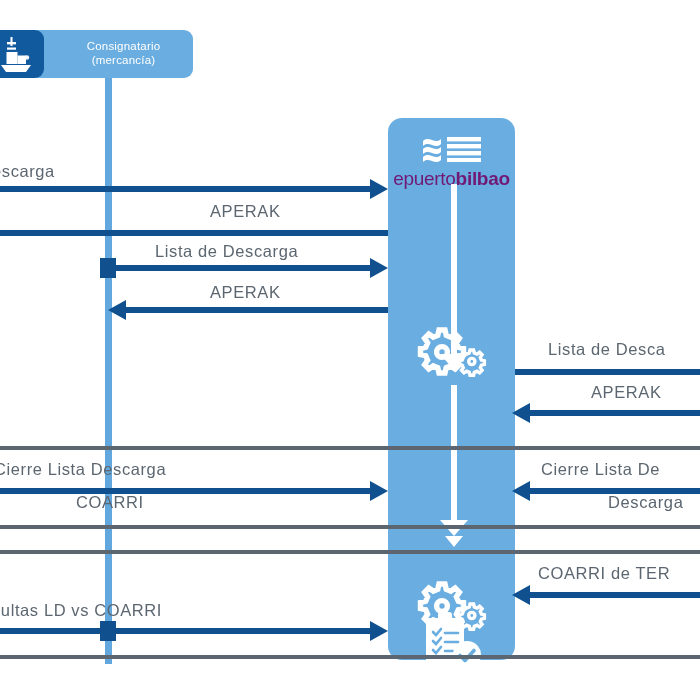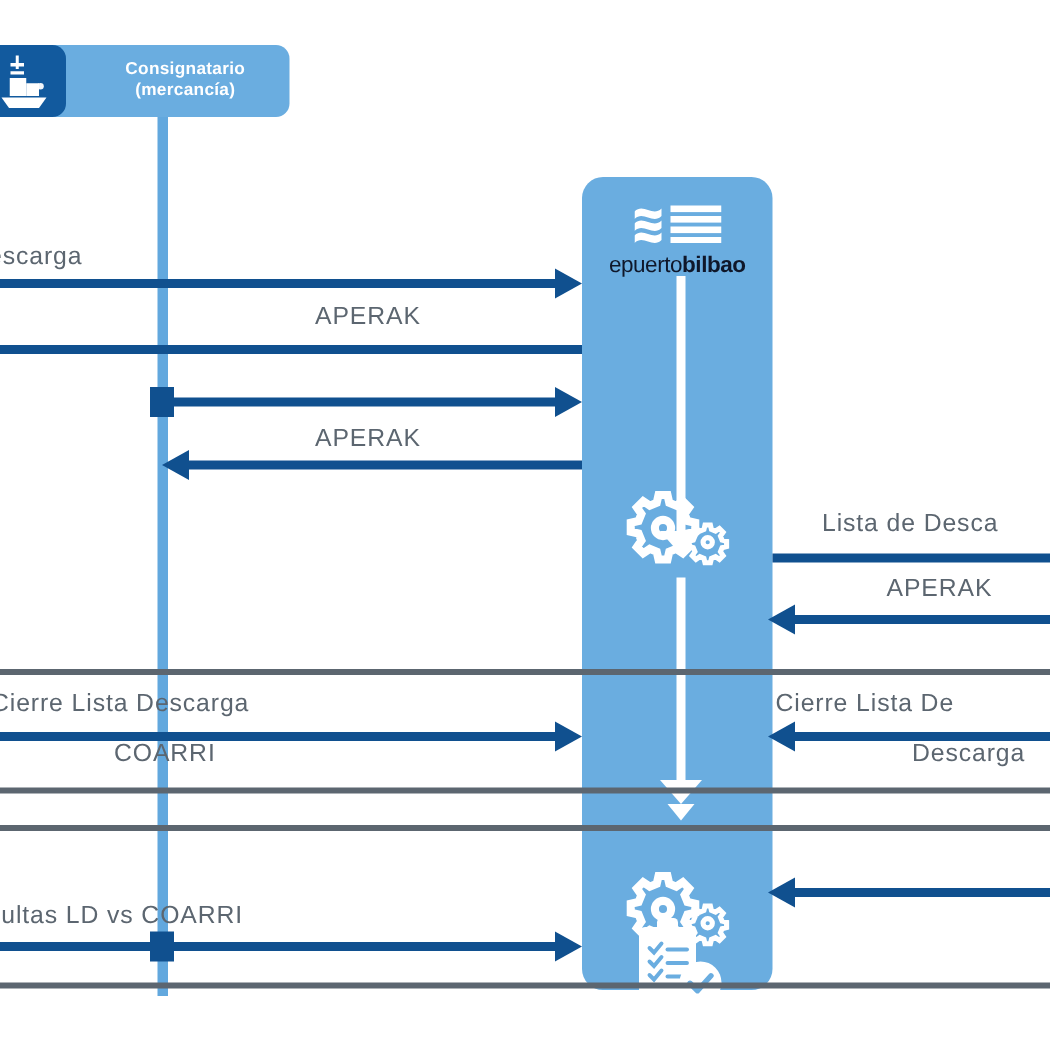--- a/index.html
+++ b/index.html
@@ -30,21 +30,21 @@
     width:165px;height:48px;
     background:#6aade0;
     border-radius:9px;
     display:flex;align-items:center;justify-content:center;
     box-sizing:border-box;
     padding-left:26px;
   }
   .actor-pill-label{
     color:#ffffff;
     font-size:11.5px;
-    font-weight:bold;
+    font-weight:normal;
     line-height:1.18;
     text-align:center;
     letter-spacing:.2px;
   }
   .actor-icon-box{
     position:absolute;left:0;top:0;
     width:52px;height:48px;
     background:#125a9e;
     border-radius:9px;
     display:flex;align-items:center;justify-content:center;
@@ -67,22 +67,22 @@
     width:127px;height:542px;
     background:#6aade0;
     border-radius:14px;
   }
   .sys-logo{
     position:absolute;left:0;top:18px;width:127px;
     display:flex;flex-direction:column;align-items:center;
   }
   .sys-logo-text{
     margin-top:6px;
-    color:#0f172a;
-    font-size:15px;
+    color:#701a75;
+    font-size:19px;
     letter-spacing:-.3px;
     white-space:nowrap;
   }
   .sys-logo-text b{font-weight:bold;}
 
   
   .flow{
     position:absolute;left:451px;width:6px;background:#ffffff;
   }
 
@@ -236,20 +236,21 @@
   <div class="msg" style="top:230px;">
     <div class="msg-line" style="left:-10px;width:398px;"></div>
   </div>
   <div class="msg-label" style="left:210px;top:203px;">APERAK</div>
 
   <div class="msg" style="top:265px;">
     <div class="msg-origin" style="left:100px;"></div>
     <div class="msg-line" style="left:108px;width:262px;"></div>
     <div class="msg-head-r" style="left:370px;"></div>
   </div>
+  <div class="msg-label" style="left:155px;top:243px;">Lista de Descarga</div>
 
   <div class="msg" style="top:307px;">
     <div class="msg-head-l" style="left:108px;"></div>
     <div class="msg-line" style="left:125px;width:263px;"></div>
   </div>
   <div class="msg-label" style="left:210px;top:284px;">APERAK</div>
 
   <div class="msg" style="top:488px;">
     <div class="msg-line" style="left:-8px;width:378px;"></div>
     <div class="msg-head-r" style="left:370px;"></div>
@@ -273,22 +274,23 @@
   <div class="msg" style="top:410px;">
     <div class="msg-head-l" style="left:512px;"></div>
     <div class="msg-line" style="left:529px;width:176px;"></div>
   </div>
   <div class="msg-label" style="left:591px;top:384px;">APERAK</div>
 
   <div class="msg" style="top:488px;">
     <div class="msg-head-l" style="left:512px;"></div>
     <div class="msg-line" style="left:529px;width:176px;"></div>
   </div>
-  <div class="msg-label" style="left:517px;top:461px;">Cierre Lista De</div>
+  <div class="msg-label" style="left:541px;top:461px;">Cierre Lista De</div>
 
   <div class="msg-label" style="left:608px;top:494px;">Descarga</div>
 
   <div class="msg" style="top:592px;">
     <div class="msg-head-l" style="left:512px;"></div>
     <div class="msg-line" style="left:529px;width:176px;"></div>
   </div>
+  <div class="msg-label" style="left:538px;top:565px;">COARRI de TER</div>
 
 </div>
 
 </body></html>

